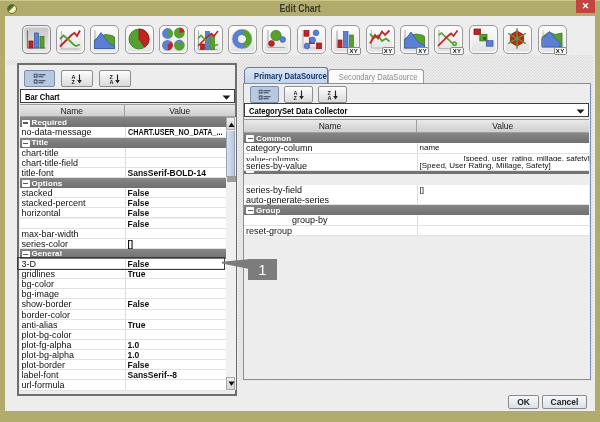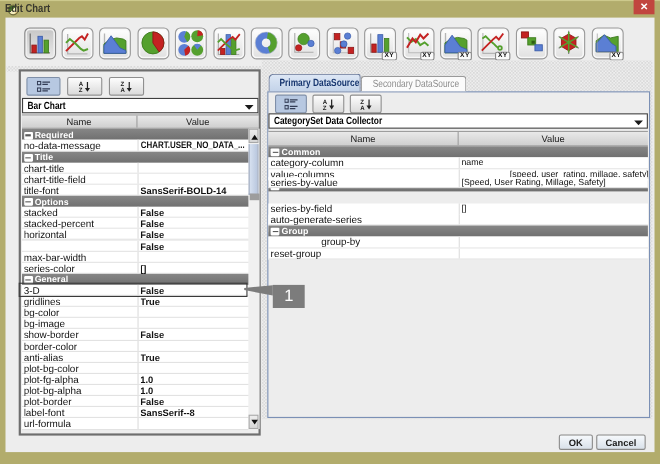--- a/index.html
+++ b/index.html
@@ -1,18 +1,18 @@
 <!DOCTYPE html>
 <html><head><meta charset="utf-8"><title>Edit Chart</title>
 <style>
 * { margin:0; padding:0; box-sizing:border-box; }
 html,body { width:600px; height:422px; overflow:hidden; }
 body { position:relative; font-family:"Liberation Sans",sans-serif; background:#b2ac6c; }
 #topline { position:absolute; left:0; top:0; width:600px; height:1px; background:#cdc98c; }
-#titletext { position:absolute; left:0; top:2px; width:600px; text-align:left; font-size:10.5px; font-weight:bold; color:#3a392e; }
+#titletext { position:absolute; left:0; top:2px; width:600px; text-align:center; font-size:10.5px; font-weight:bold; color:#3a392e; }
 #titletext span { display:inline-block; transform:scaleX(0.82); transform-origin:50% 50%; }
 #appicon { position:absolute; left:7px; top:4px; width:10px; height:10px; border-radius:50%;
   background:linear-gradient(135deg,#3f6d28 30%,#6f9c3f 45%,#f3ecbe 48%,#f5eebf 72%,#e0a23e 95%); border:0.5px solid #6d6a3c; }
 #closebtn { position:absolute; left:576px; top:0; width:19px; height:13px; background:#c1463f;
   color:#fff; font-size:9px; font-weight:bold; text-align:center; line-height:13px; }
 #content { position:absolute; left:5px; top:16px; width:590px; height:395px; background:#ededed; }
 .hatch { background-color:#eeeeee;
   background-image:linear-gradient(45deg,#d8d8d8 25%,transparent 25%,transparent 75%,#d8d8d8 75%),
                    linear-gradient(45deg,#d8d8d8 25%,transparent 25%,transparent 75%,#d8d8d8 75%);
   background-size:3px 3px; background-position:0 0,1.5px 1.5px; }
@@ -267,21 +267,21 @@
     <span class="catname">Common</span>
   </div>
 <div style="position:absolute;left:246px;top:135.2px;width:8px;height:7px;background:#fff;border-radius:1px;"></div>
 <div style="position:absolute;left:247.5px;top:138.0px;width:5px;height:1.4px;background:#5a5a5a;"></div>
 <div class="trow" style="left:244px;top:143.30px;width:344.5px;height:10.30px;">
     <span class="tname" style="width:171px;">category-column</span>
     <span class="vline" style="left:173px;"></span>
     <span class="tval" style="left:175.5px;width:168.5px;font-weight:normal;font-size:8px;">name</span>
   </div>
 <div class="trow" style="left:244px;top:153.60px;width:344.5px;height:10.30px;">
-    <span class="tname" style="width:171px;">value-columns</span>
+    <span class="tname" style="width:171px;font-family:Liberation Serif, serif;">value-columns</span>
     <span class="vline" style="left:173px;"></span>
     <span class="tval" style="left:175.5px;width:171px;font-weight:normal;font-size:8px;padding-left:44px;">[speed, user_rating, millage, safety]</span>
   </div>
 <div class="catrow" style="left:244px;top:163.90px;width:344.5px;height:10.30px;">
     <span class="catname">Series</span>
   </div>
 <div style="position:absolute;left:246px;top:166.1px;width:8px;height:7px;background:#fff;border-radius:1px;"></div>
 <div style="position:absolute;left:247.5px;top:168.9px;width:5px;height:1.4px;background:#5a5a5a;"></div>
 <div class="trow" style="left:244px;top:161px;width:344.5px;height:10.30px;">
     <span class="tname" style="width:171px;">series-by-value</span>

